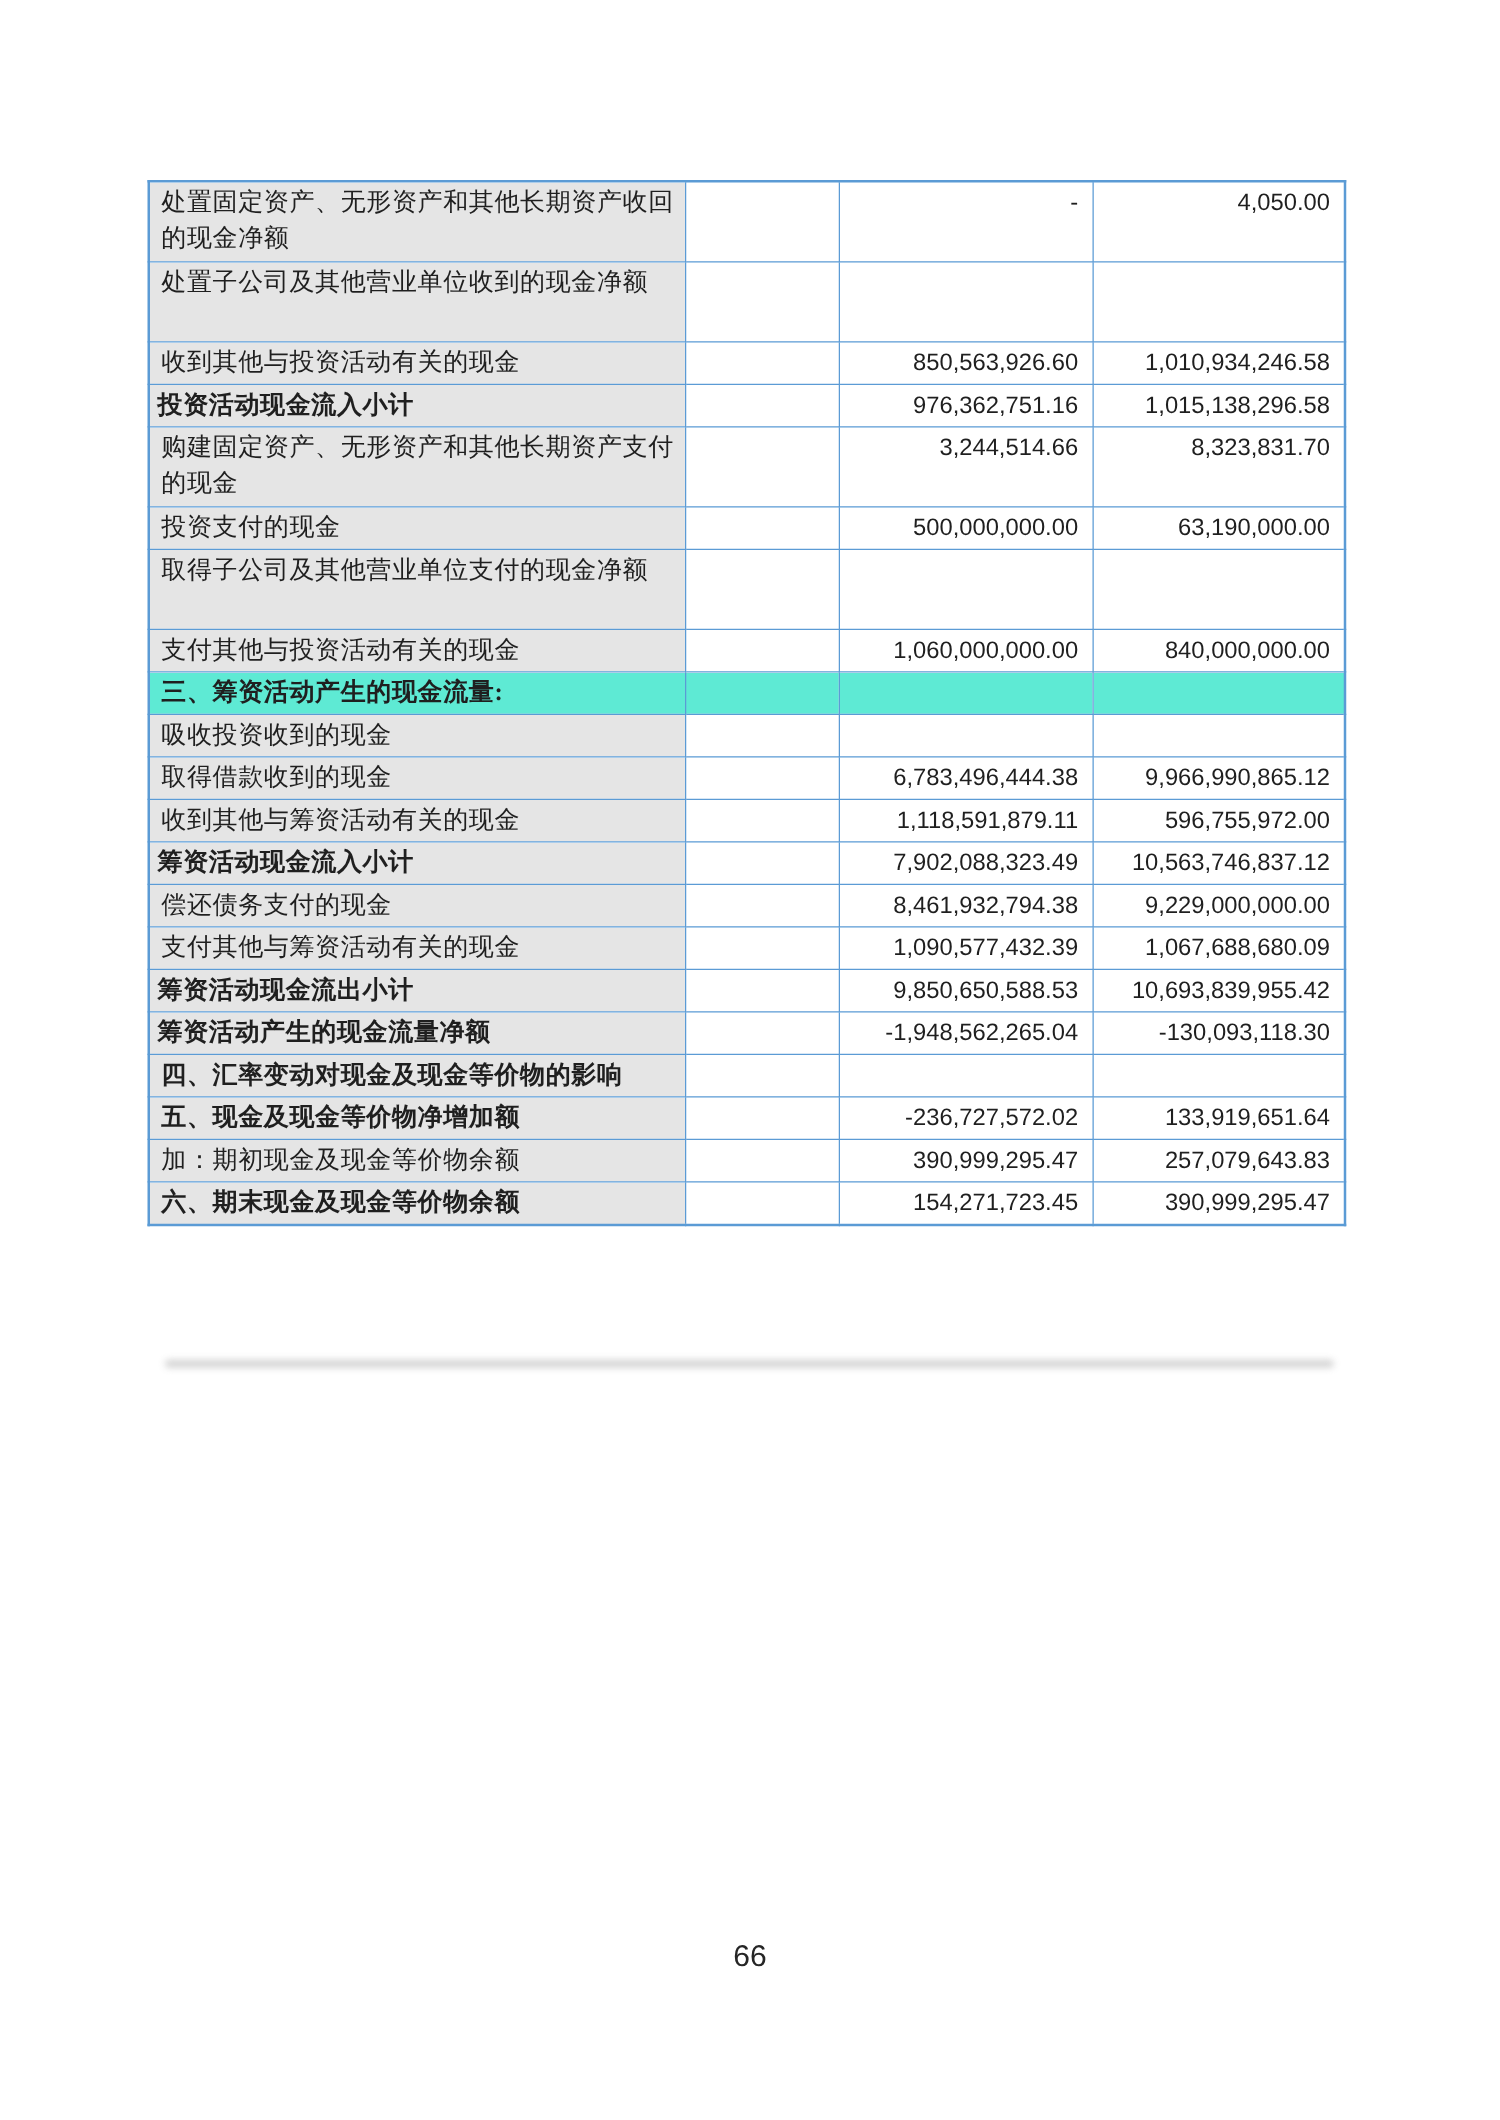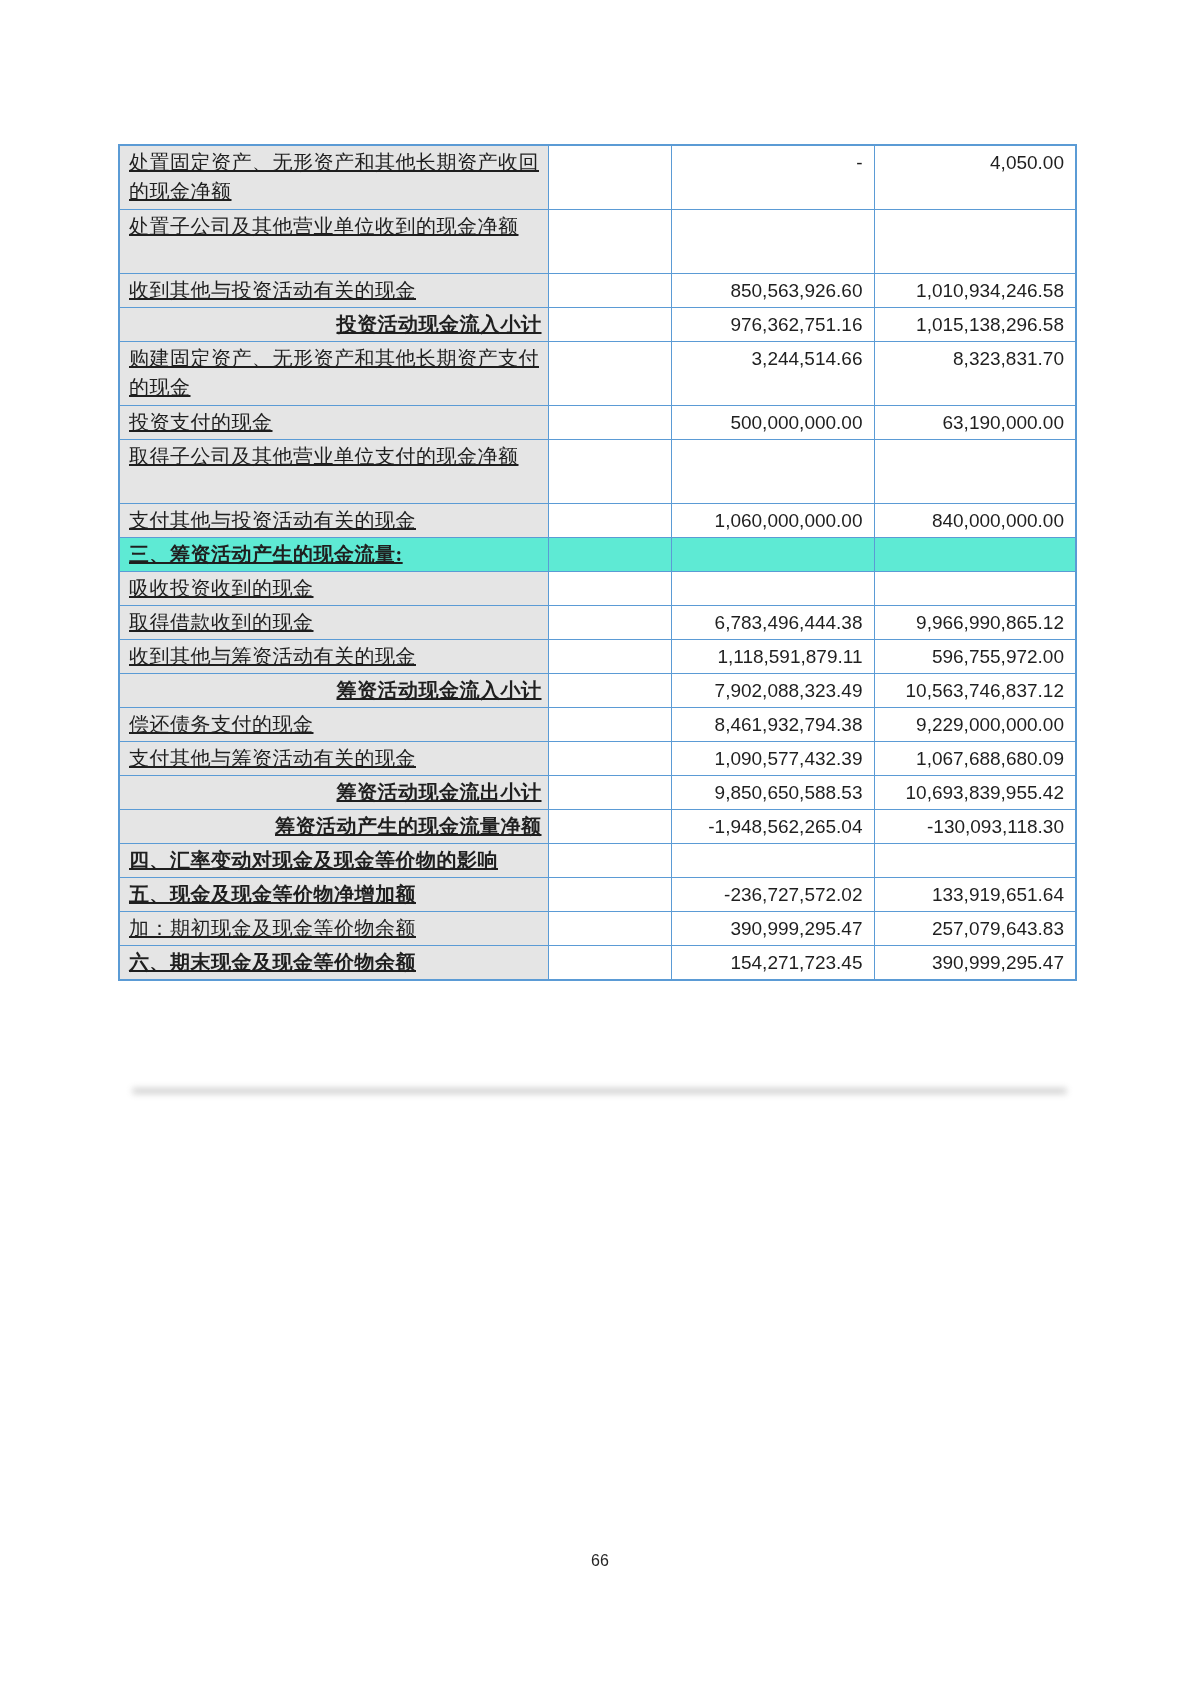--- a/index.html
+++ b/index.html
@@ -30,49 +30,48 @@
     vertical-align:top;
     overflow:hidden;
     padding:2px 6px;
   }
   tr.h1{height:32px;margin-top:47px;}
   tr.h2{height:64px;}
   td.label{
     background:#e5e5e5;
     padding-left:9px;
     letter-spacing:0.5px;
-    text-decoration:underline;
   }
   td.note{background:#ffffff;}
   td.val{
     background:#ffffff;
     text-align:right;
     padding-right:11px;
     font-family:"Liberation Sans", sans-serif;
     font-size:19px;
   }
   tr.section td{background:#5eead4;}
   td.bold{font-weight:bold;}
-  td.center{text-align:right;padding-left:6px;}
+  td.center{text-align:left;padding-left:6px;}
   .table-shadow{
     position:absolute;
     left:132px;top:1088px;
     width:935px;height:6px;
     background:#9a9a9a;
     opacity:0.45;
     filter:blur(3px);
     border-radius:3px;
   }
   .page-number{
     position:absolute;
     left:0;right:0;
     top:1552px;
     text-align:center;
     font-family:"Liberation Sans", sans-serif;
-    font-size:16px;
+    font-size:24px;
     color:#262626;
   }
 </style>
 </head>
 <body>
 
 <div class="page">
 
   <table class="cashflow">
     <colgroup>

